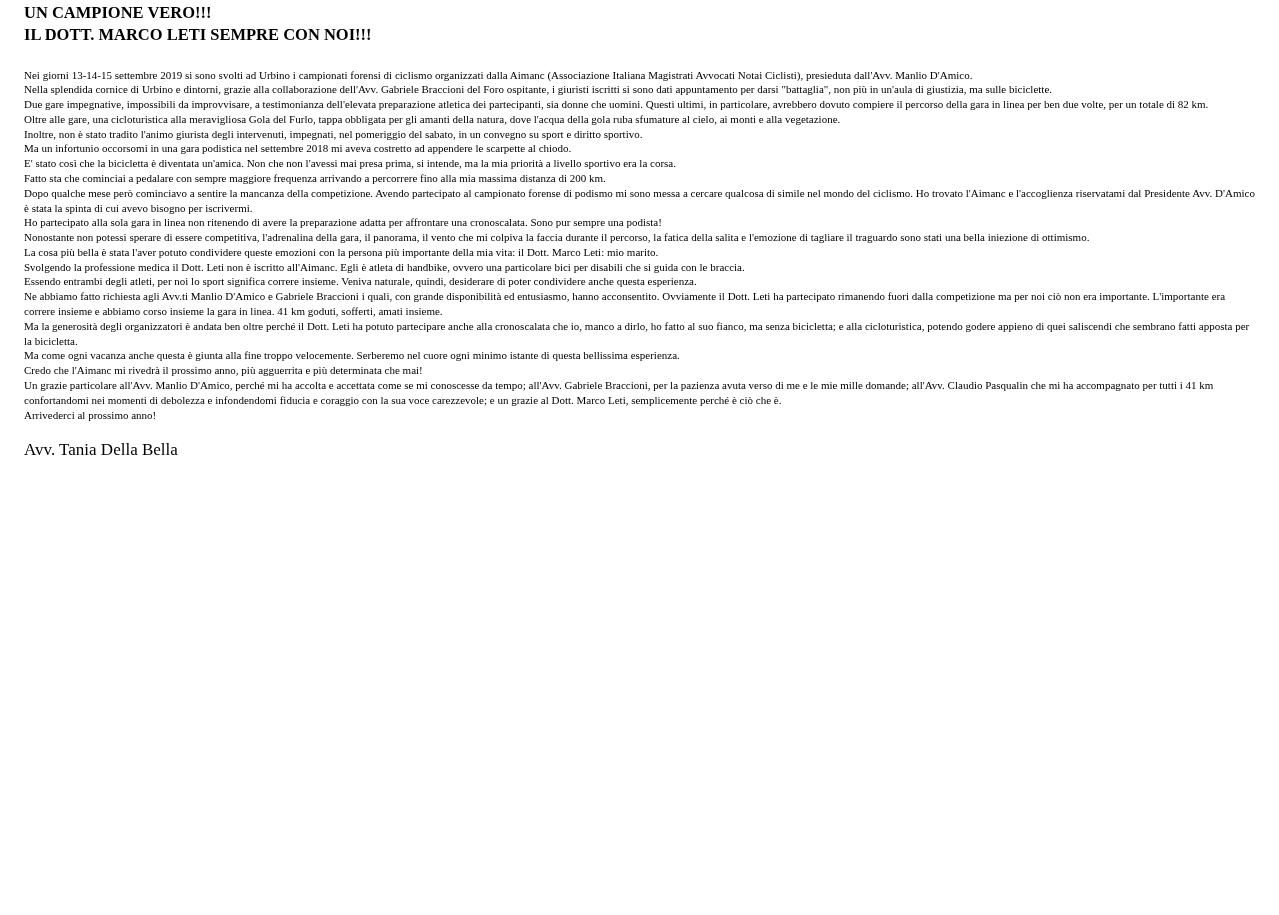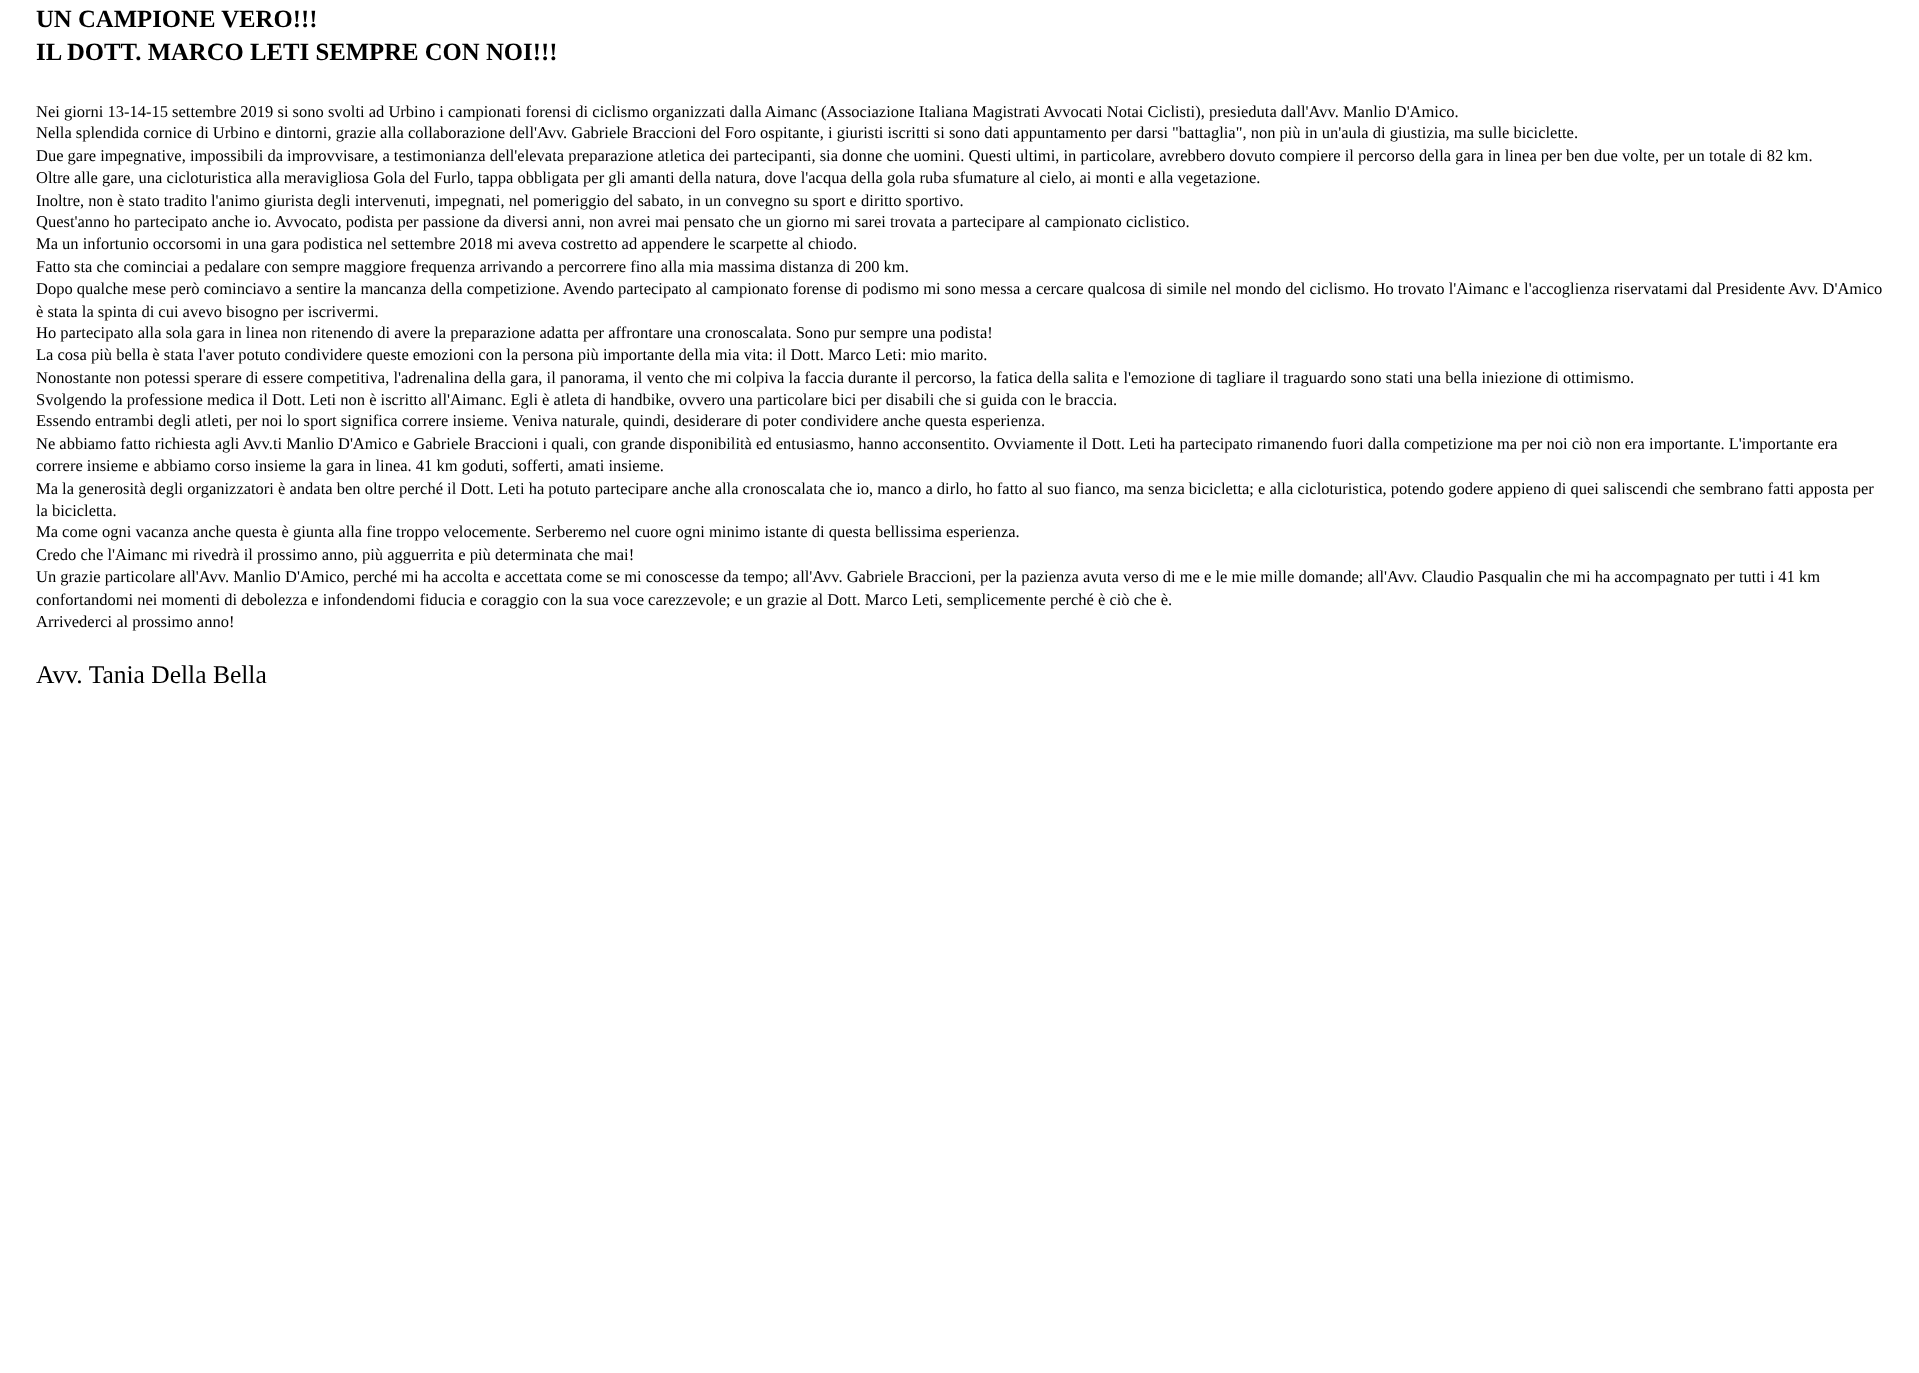--- a/index.html
+++ b/index.html
@@ -59,27 +59,27 @@
     <span class="title-line">UN CAMPIONE VERO!!!</span>
     <span class="title-line">IL DOTT. MARCO LETI SEMPRE CON NOI!!!</span>
   </div>
 
   <div class="body-block">
     <p class="para">Nei giorni 13-14-15 settembre 2019 si sono svolti ad Urbino i campionati forensi di ciclismo organizzati dalla Aimanc (Associazione Italiana Magistrati Avvocati Notai Ciclisti), presieduta dall'Avv. Manlio D'Amico.</p>
     <p class="para">Nella splendida cornice di Urbino e dintorni, grazie alla collaborazione dell'Avv. Gabriele Braccioni del Foro ospitante, i giuristi iscritti si sono dati appuntamento per darsi "battaglia", non più in un'aula di giustizia, ma sulle biciclette.</p>
     <p class="para">Due gare impegnative, impossibili da improvvisare, a testimonianza dell'elevata preparazione atletica dei partecipanti, sia donne che uomini. Questi ultimi, in particolare, avrebbero dovuto compiere il percorso della gara in linea per ben due volte, per un totale di 82 km.</p>
     <p class="para">Oltre alle gare, una cicloturistica alla meravigliosa Gola del Furlo, tappa obbligata per gli amanti della natura, dove l'acqua della gola ruba sfumature al cielo, ai monti e alla vegetazione.</p>
     <p class="para">Inoltre, non è stato tradito l'animo giurista degli intervenuti, impegnati, nel pomeriggio del sabato, in un convegno su sport e diritto sportivo.</p>
-    <p class="para">Quest'anno ho partecipato anche io. Avvocato, podista per passione da diversi anni, non avrei mai pensato che un giorno mi sarei trovata a partecipare al campionato ciclistico.</p>
     <p class="para">Ma un infortunio occorsomi in una gara podistica nel settembre 2018 mi aveva costretto ad appendere le scarpette al chiodo.</p>
+    <p class="para">E' stato così che la bicicletta è diventata un'amica. Non che non l'avessi mai presa prima, si intende, ma la mia priorità a livello sportivo era la corsa.</p>
     <p class="para">Fatto sta che cominciai a pedalare con sempre maggiore frequenza arrivando a percorrere fino alla mia massima distanza di 200 km.</p>
     <p class="para">Dopo qualche mese però cominciavo a sentire la mancanza della competizione. Avendo partecipato al campionato forense di podismo mi sono messa a cercare qualcosa di simile nel mondo del ciclismo. Ho trovato l'Aimanc e l'accoglienza riservatami dal Presidente Avv. D'Amico è stata la spinta di cui avevo bisogno per iscrivermi.</p>
     <p class="para">Ho partecipato alla sola gara in linea non ritenendo di avere la preparazione adatta per affrontare una cronoscalata. Sono pur sempre una podista!</p>
+    <p class="para">Nonostante non potessi sperare di essere competitiva, l'adrenalina della gara, il panorama, il vento che mi colpiva la faccia durante il percorso, la fatica della salita e l'emozione di tagliare il traguardo sono stati una bella iniezione di ottimismo.</p>
     <p class="para">La cosa più bella è stata l'aver potuto condividere queste emozioni con la persona più importante della mia vita: il Dott. Marco Leti: mio marito.</p>
-    <p class="para">Nonostante non potessi sperare di essere competitiva, l'adrenalina della gara, il panorama, il vento che mi colpiva la faccia durante il percorso, la fatica della salita e l'emozione di tagliare il traguardo sono stati una bella iniezione di ottimismo.</p>
     <p class="para">Svolgendo la professione medica il Dott. Leti non è iscritto all'Aimanc. Egli è atleta di handbike, ovvero una particolare bici per disabili che si guida con le braccia.</p>
     <p class="para">Essendo entrambi degli atleti, per noi lo sport significa correre insieme. Veniva naturale, quindi, desiderare di poter condividere anche questa esperienza.</p>
     <p class="para">Ne abbiamo fatto richiesta agli Avv.ti Manlio D'Amico e Gabriele Braccioni i quali, con grande disponibilità ed entusiasmo, hanno acconsentito. Ovviamente il Dott. Leti ha partecipato rimanendo fuori dalla competizione ma per noi ciò non era importante. L'importante era correre insieme e abbiamo corso insieme la gara in linea. 41 km goduti, sofferti, amati insieme.</p>
     <p class="para">Ma la generosità degli organizzatori è andata ben oltre perché il Dott. Leti ha potuto partecipare anche alla cronoscalata che io, manco a dirlo, ho fatto al suo fianco, ma senza bicicletta; e alla cicloturistica, potendo godere appieno di quei saliscendi che sembrano fatti apposta per la bicicletta.</p>
     <p class="para">Ma come ogni vacanza anche questa è giunta alla fine troppo velocemente. Serberemo nel cuore ogni minimo istante di questa bellissima esperienza.</p>
     <p class="para">Credo che l'Aimanc mi rivedrà il prossimo anno, più agguerrita e più determinata che mai!</p>
     <p class="para">Un grazie particolare all'Avv. Manlio D'Amico, perché mi ha accolta e accettata come se mi conoscesse da tempo; all'Avv. Gabriele Braccioni, per la pazienza avuta verso di me e le mie mille domande; all'Avv. Claudio Pasqualin che mi ha accompagnato per tutti i 41 km confortandomi nei momenti di debolezza e infondendomi fiducia e coraggio con la sua voce carezzevole; e un grazie al Dott. Marco Leti, semplicemente perché è ciò che è.</p>
     <p class="para">Arrivederci al prossimo anno!</p>
   </div>
 

